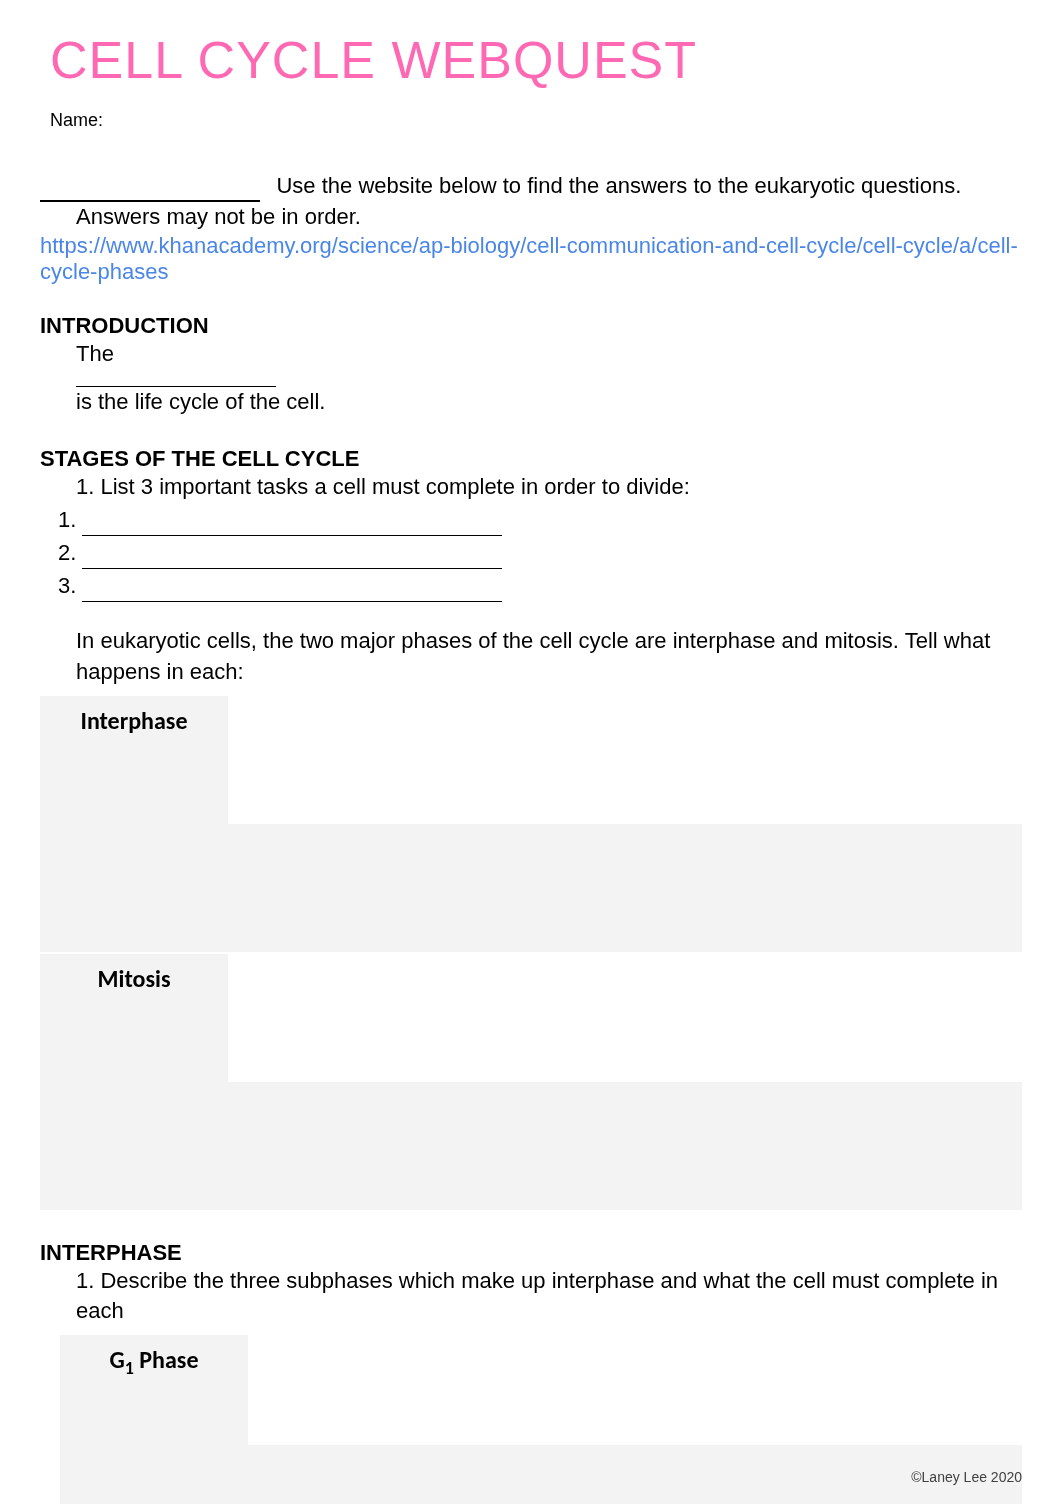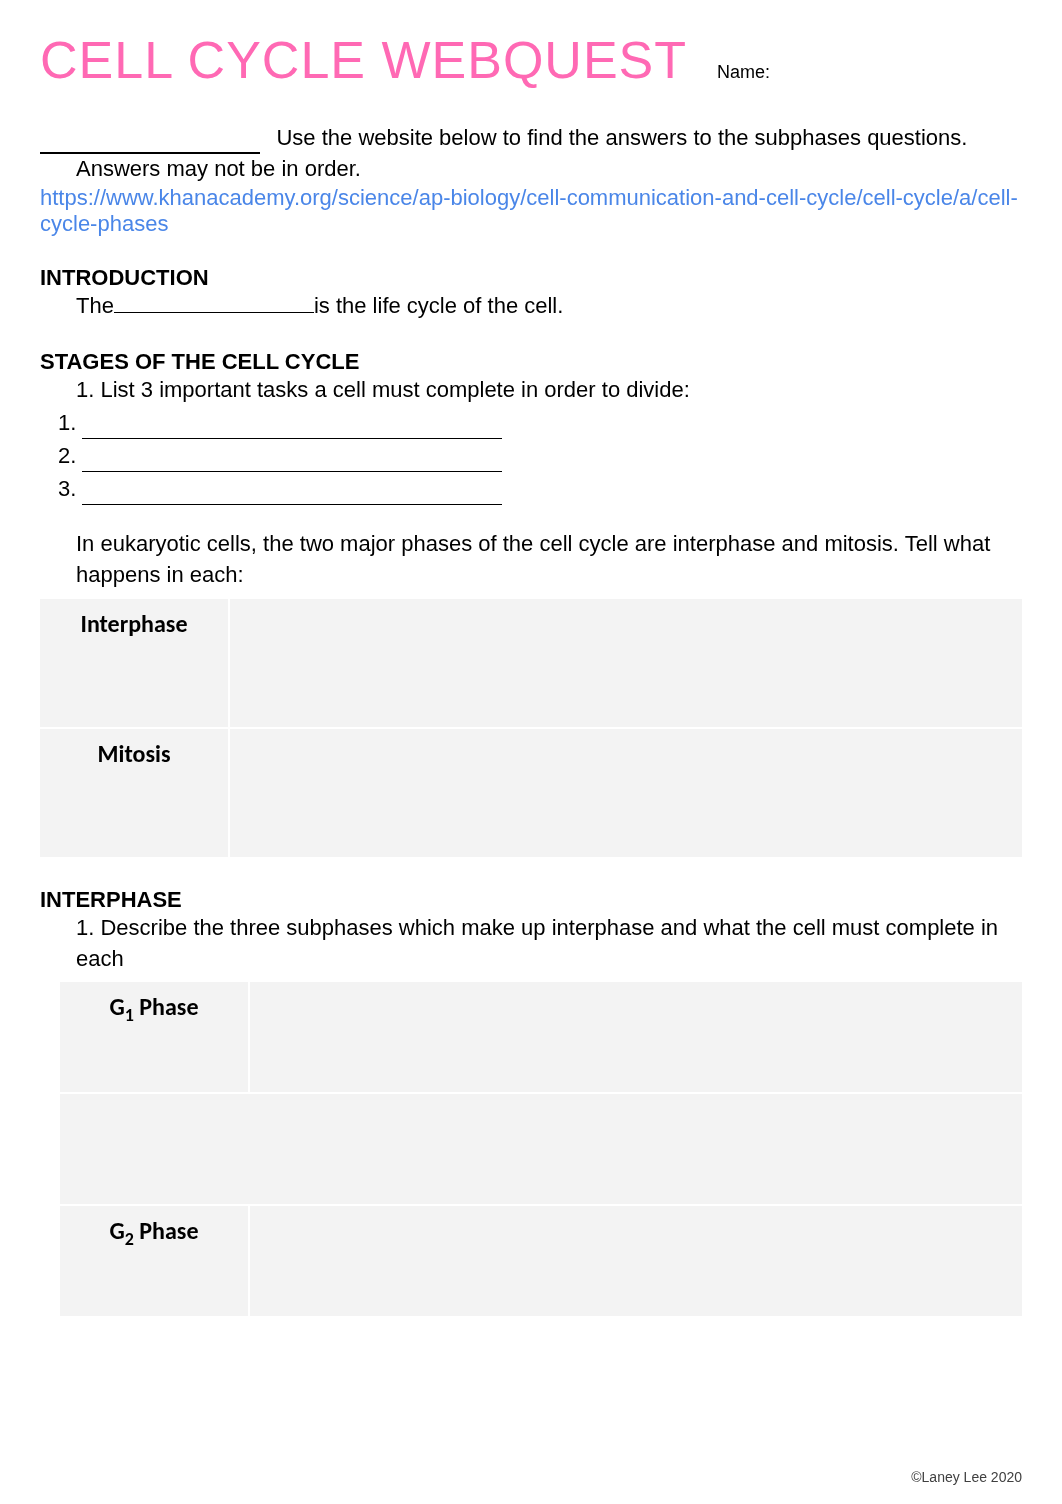--- a/index.html
+++ b/index.html
@@ -1,18 +1,19 @@
 <!DOCTYPE html>
 <html><head>
   <meta charset="utf-8">
   <style>
     * {
       box-sizing: border-box;
       margin: 0;
       padding: 0;
+      flex-direction: column;
     }
     body {
       width: 1062px;
       height: 1504px;
       background: #ffffff;
       font-family: Arial, Helvetica, sans-serif;
       padding: 30px 40px 20px 40px;
       color: #000;
       position: relative;
     }
@@ -127,21 +128,21 @@
 </head>
 <body>
 
 <div class="header-row">
   <span class="title">CELL CYCLE WEBQUEST</span>
   <span class="name-label">Name:</span>
 </div>
 
 <div style="margin-top:30px;">
   <span class="name-line"></span>
-  <span class="instructions body-text" style="margin-left:12px;">Use the website below to find the answers to the subphases questions.</span>
+  <span class="instructions body-text" style="margin-left:12px;">Use the website below to find the answers to the eukaryotic questions.</span>
 </div>
 <div class="body-text">Answers may not be in order.</div>
 <div class="link">https://www.khanacademy.org/science/ap-biology/cell-communication-and-cell-cycle/cell-cycle/a/cell-cycle-phases</div>
 
 <div class="heading">INTRODUCTION</div>
 <div class="body-text intro-line">
   <span>The </span>
   <span class="blank-long"></span>
   <span> is the life cycle of the cell.</span>
 </div>

